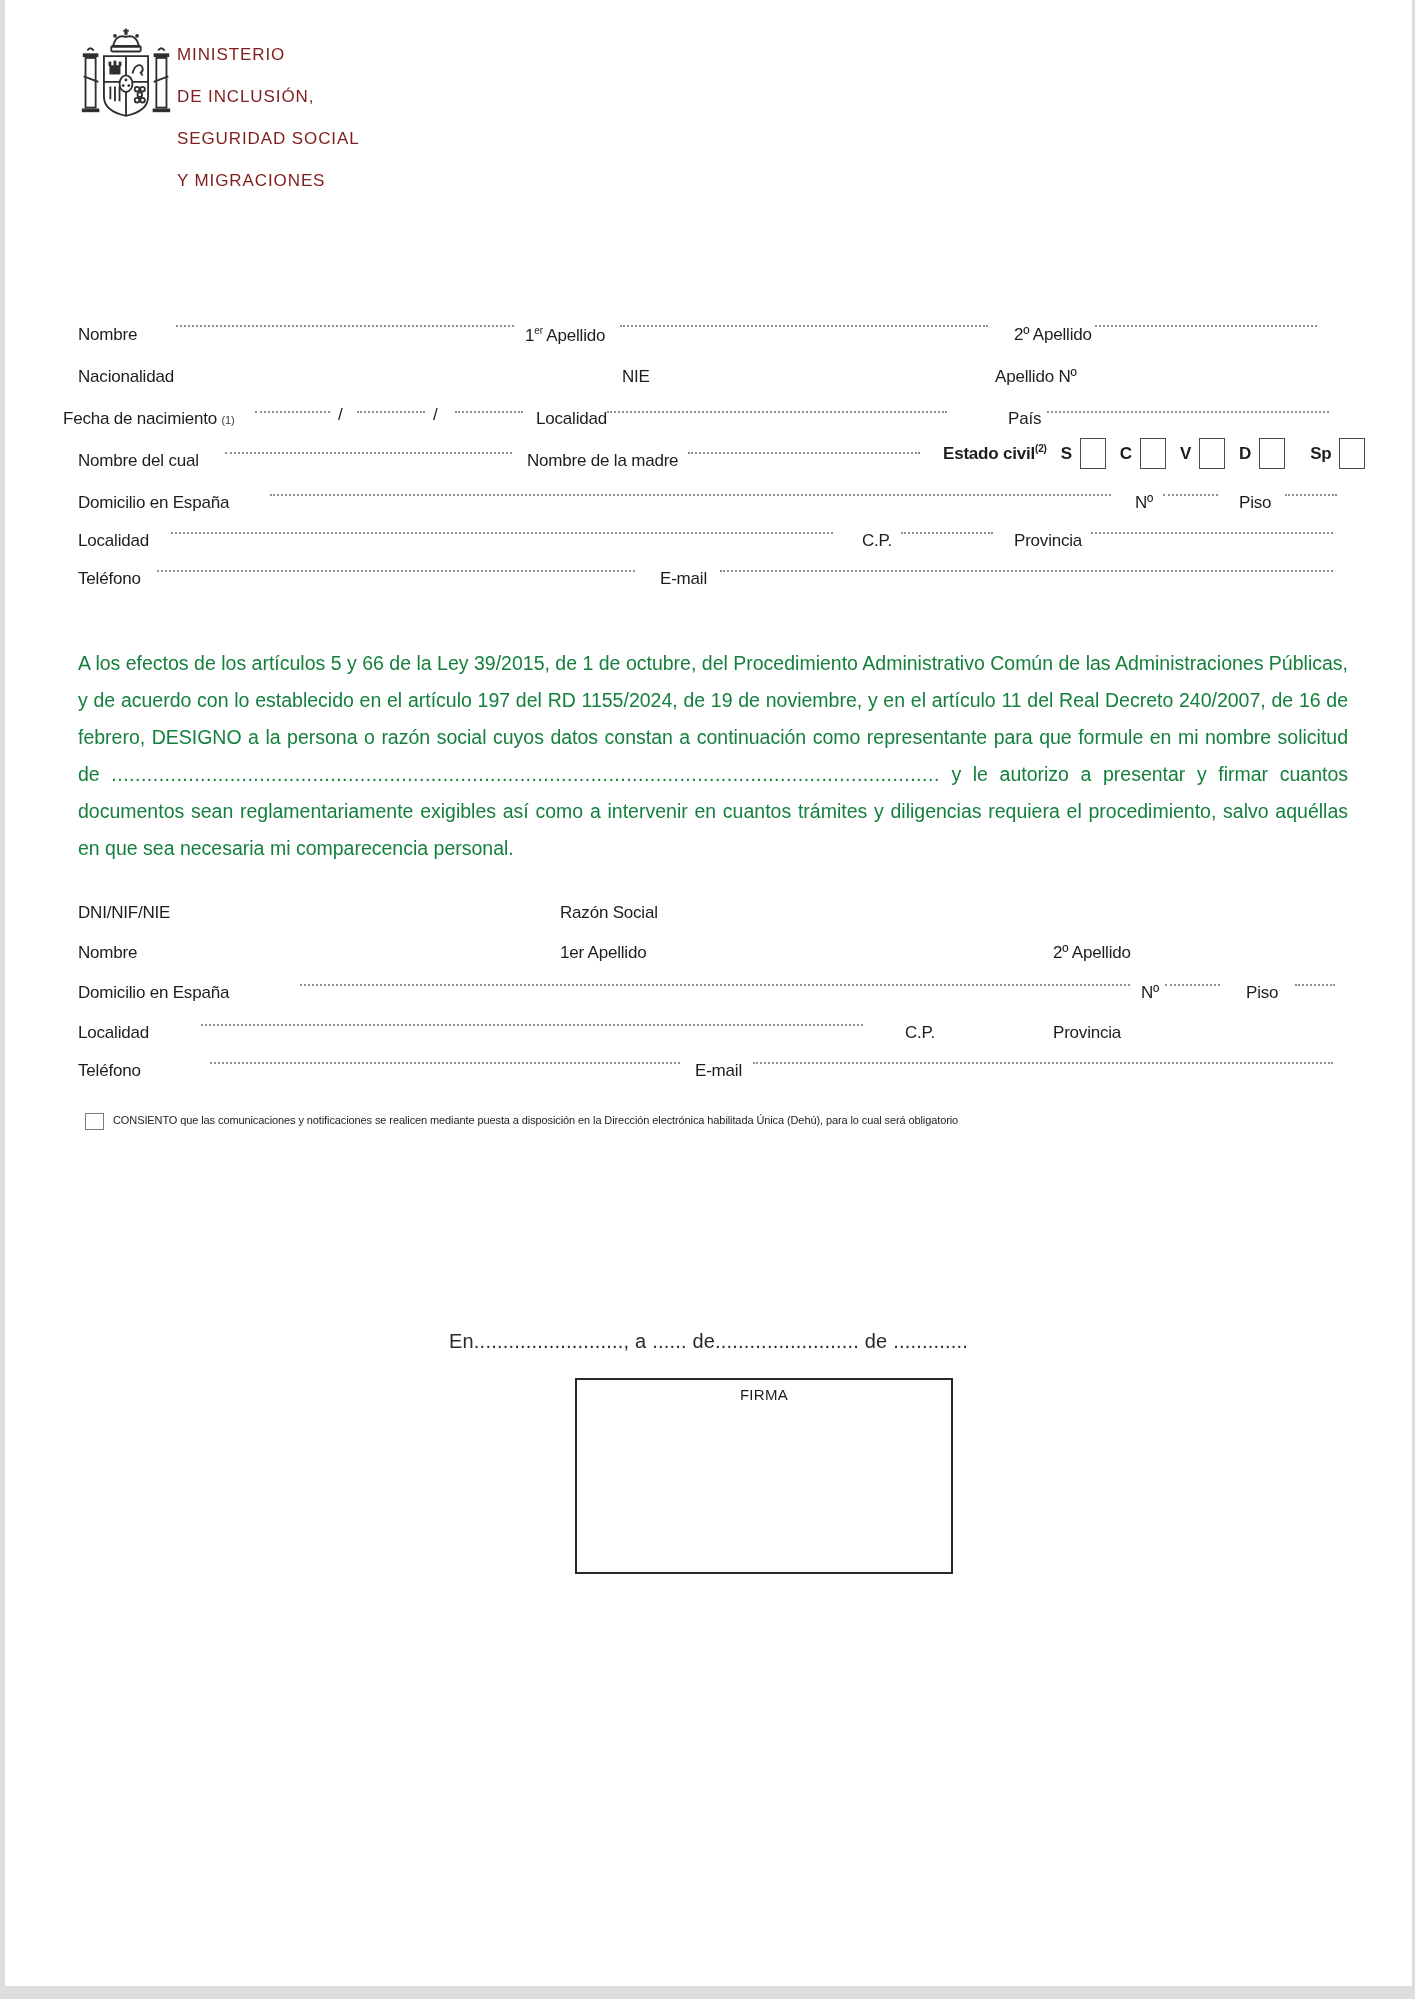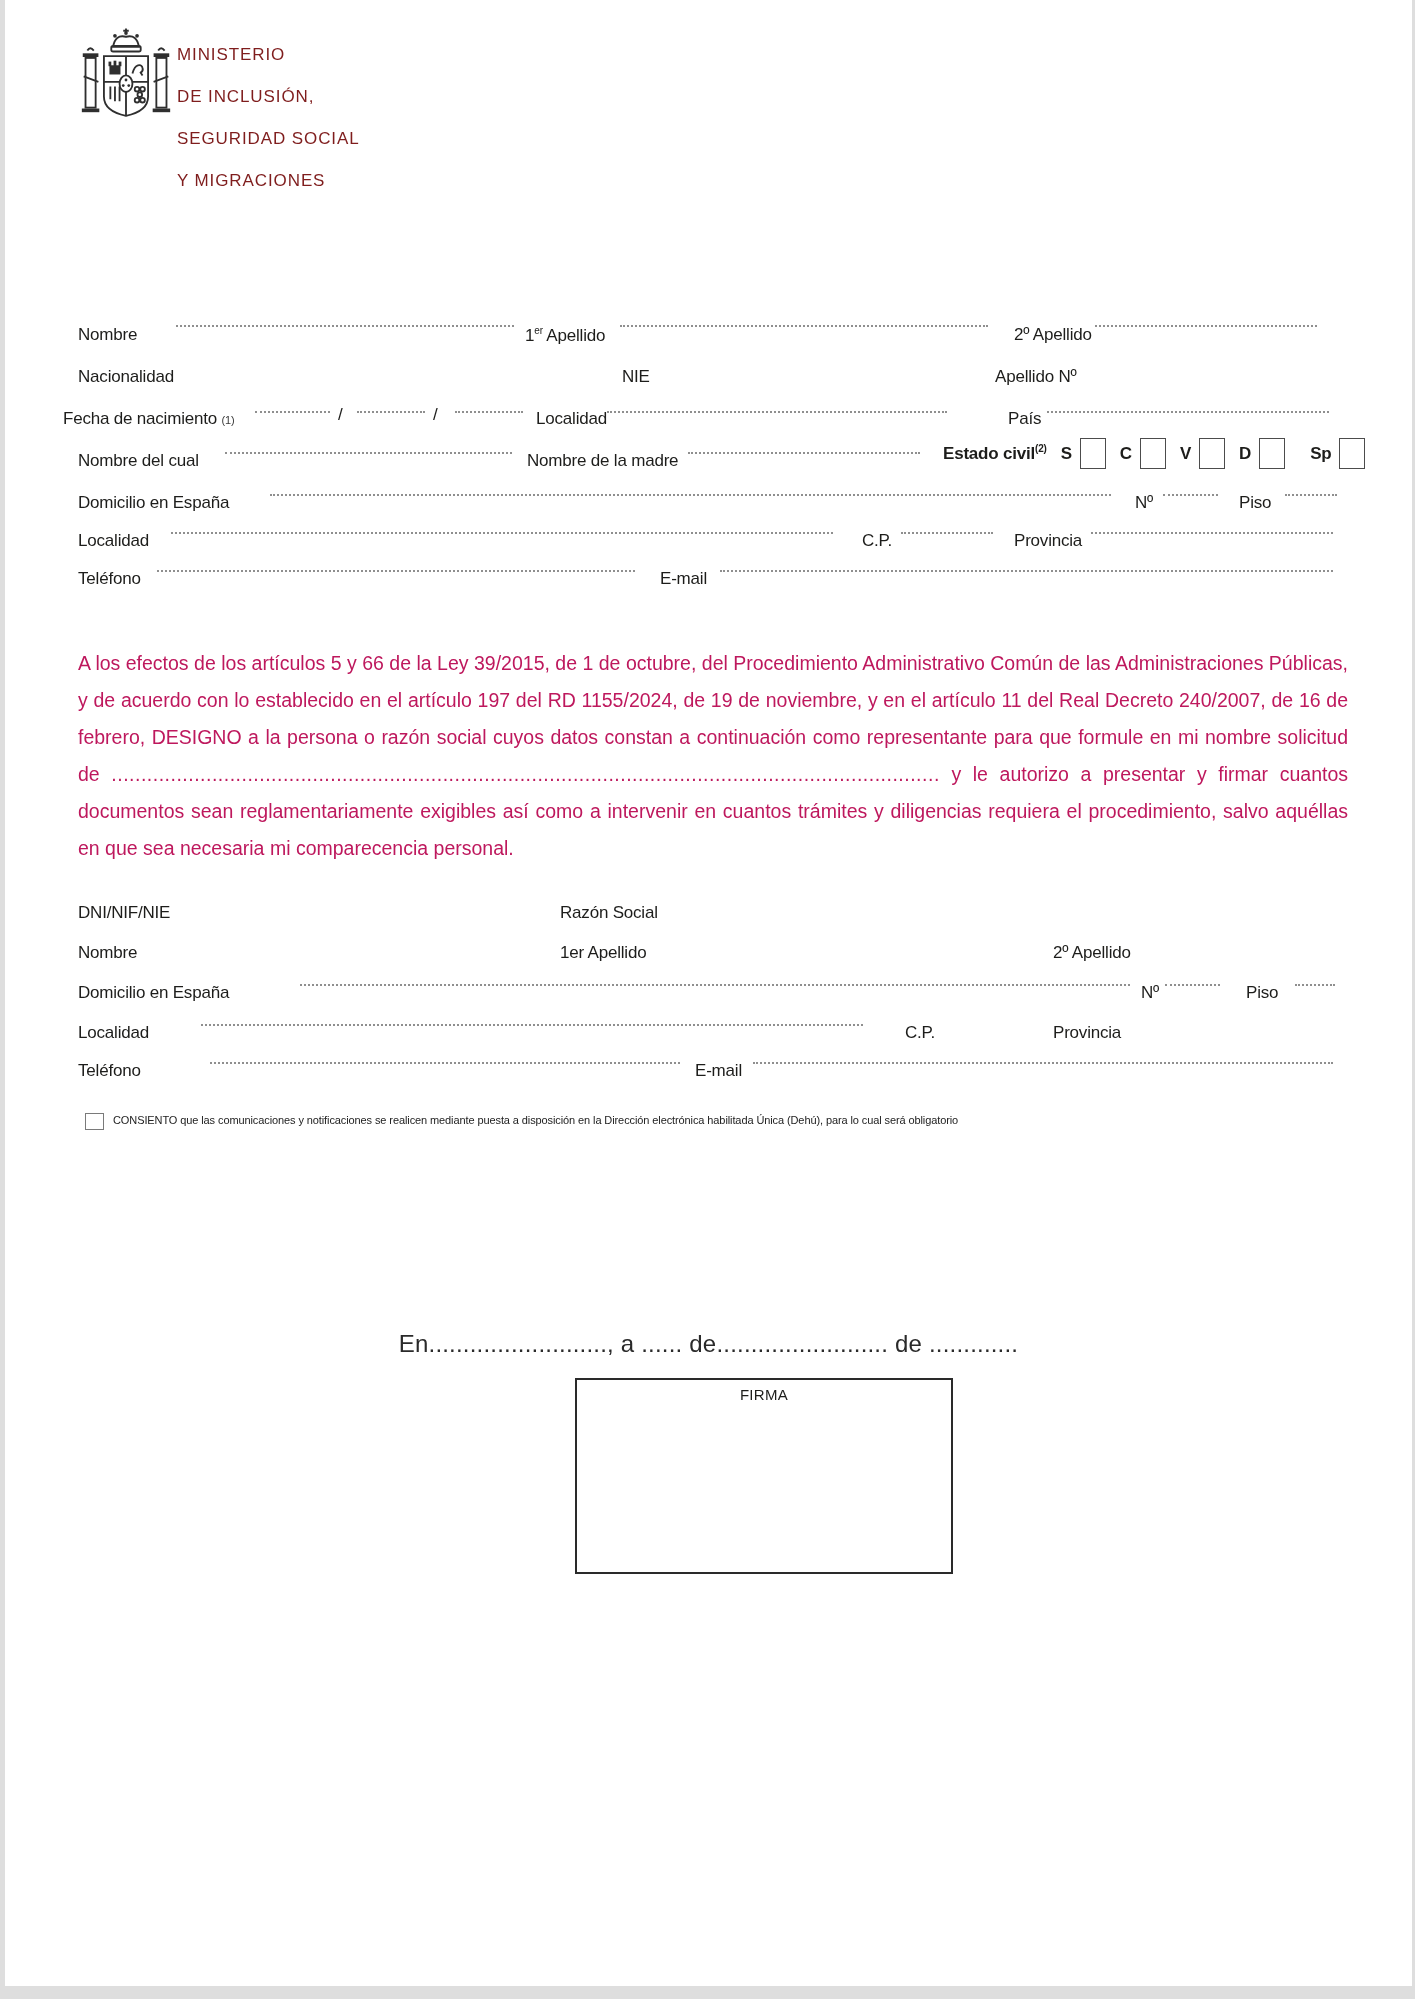--- a/index.html
+++ b/index.html
@@ -24,32 +24,32 @@
   .note-sm { font-size: 11px; color: #3a3a3a; }
   .fld { position: absolute; height: 24px; border-bottom: 2px dotted #8f8f8f; }
   .slash { position: absolute; font-size: 17px; color: #1d1d1b; }
 
   .ec-group { position: absolute; display: flex; align-items: center; font-weight: bold; }
   .ec-letter { font-size: 17px; letter-spacing: -0.2px; margin: 0 8px 0 14px; }
   .ec-box { width: 26px; height: 31px; border: 1.5px solid #4c4c4c; background: #fff; }
 
   
   .auth-par { position: absolute; left: 73px; top: 645px; width: 1270px; font-size: 19.5px;
-              line-height: 37px; text-align: justify; color: #be185d; }
+              line-height: 37px; text-align: justify; color: #15803d; }
   .dots-blank { letter-spacing: 0.5px; }
 
   
   .consent-box { position: absolute; left: 80px; top: 1113px; width: 19px; height: 17px;
                  border: 1.5px solid #7a7a7a; background: #fff; }
   .consent-lbl { position: absolute; left: 108px; top: 1114px; width: 1240px; font-size: 11px;
                  letter-spacing: -0.1px; color: #222; }
 
   
   .date-line { position: absolute; left: 0; top: 1330px; width: 100%; text-align: center;
-               font-size: 24px; color: #2a2a2a; letter-spacing: 0.2px; }
+               font-size: 20px; color: #2a2a2a; letter-spacing: 0.2px; }
   .firma-box { position: absolute; left: 570px; top: 1378px; width: 378px; height: 196px;
                border: 2px solid #2a2a2a; background: #fff; }
   .firma-lbl { margin-top: 6px; text-align: center; font-size: 15px; color: #1d1d1b; letter-spacing: 0.3px; }
 
   svg .st { stroke: #2f2f2f; fill: none; stroke-width: 2; }
   svg .stf { fill: #2f2f2f; stroke: none; }
 </style>
 </head>
 <body>
 

